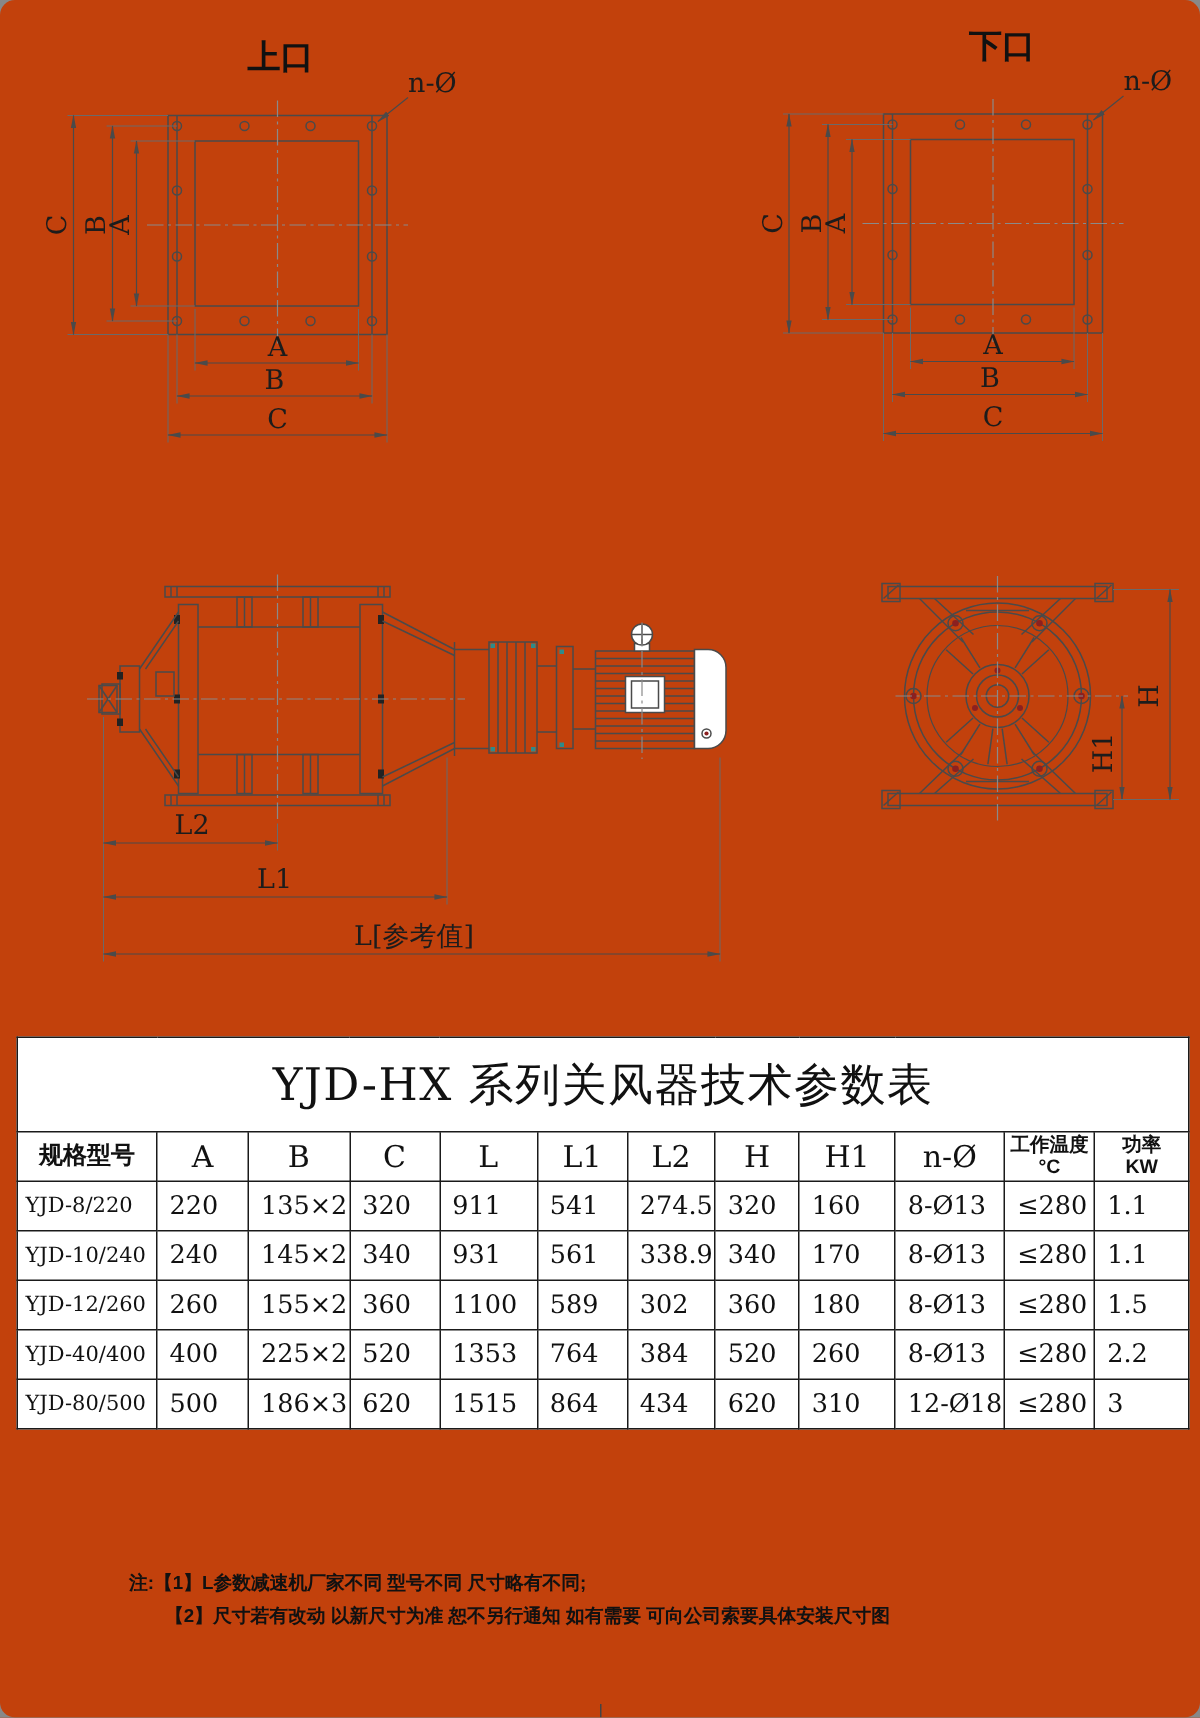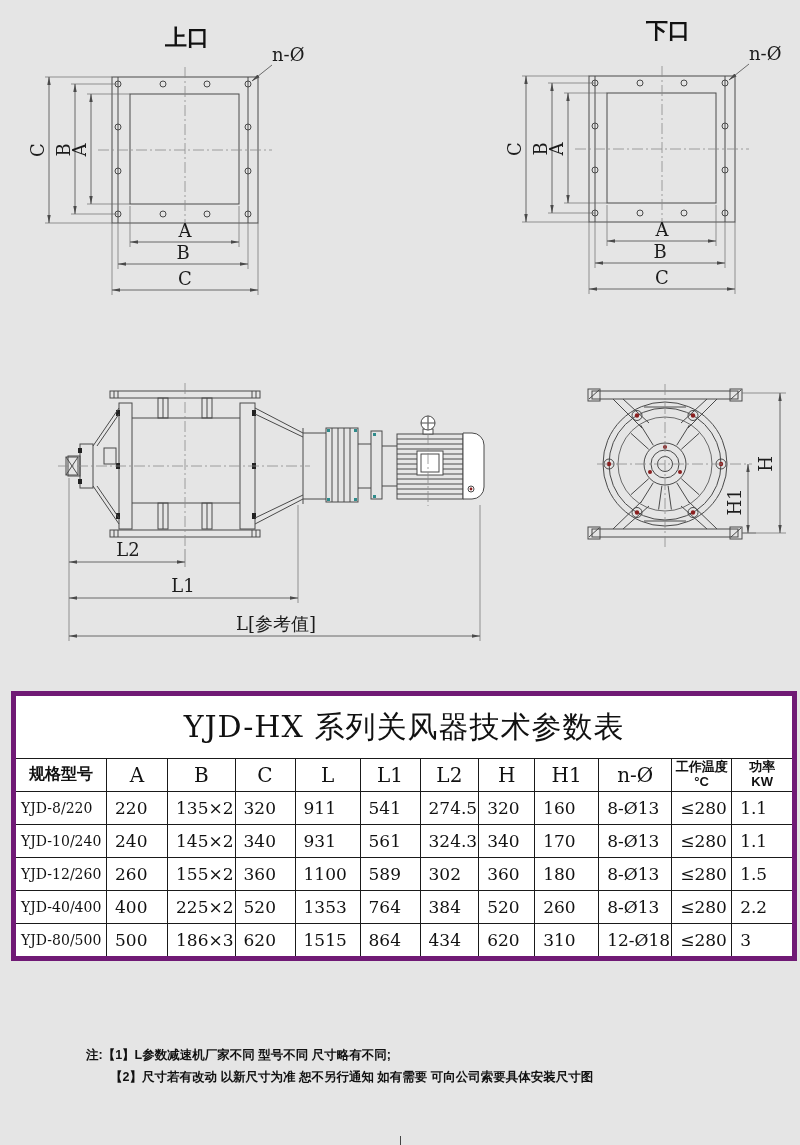--- a/index.html
+++ b/index.html
@@ -1,38 +1,38 @@
 <!DOCTYPE html>
 <html><head>
 <meta charset="utf-8">
 <style>
   html,body{margin:0;padding:0;background:#888;}
   .page{
-    position:relative;width:800px;height:1145px;background:#e5e5e5;
-    font-family:"Liberation Sans",sans-serif;overflow:hidden;margin:0 auto;
+    position:relative;width:800px;height:1145px;background:#c2410c;
+    font-family:"Liberation Sans",sans-serif;overflow:hidden;margin:0 auto;border-radius:10px;
   }
   svg text{font-family:"DejaVu Serif","Liberation Serif",serif;fill:#1c1c1c;}
   .ln{stroke:#4a4a4a;stroke-width:1;fill:none;}
   .lnw{stroke:#4a4a4a;stroke-width:1;fill:#fff;}
   .cl{stroke:#8a8a8a;stroke-width:0.8;fill:none;stroke-dasharray:11 3 2 3;}
   .dim{stroke:#4a4a4a;stroke-width:0.8;fill:none;}
   .ext{stroke:#6a6a6a;stroke-width:0.7;fill:none;}
   .dtxt{font-size:18px;}
   .ttl{font-family:"Liberation Sans",sans-serif;font-size:22px;font-weight:bold;fill:#111;}
   .boltdot{fill:#8b2020;}
   .tealdot{fill:#2e8b8b;}
   .darksq{fill:#222;}
 
   .tablewrap{position:absolute;left:11px;top:691px;}
   table.params{border-collapse:collapse;table-layout:fixed;background:#fff;}
   table.params td,table.params th{
     border:1px solid #1a1a1a;overflow:hidden;white-space:nowrap;
     font-family:"DejaVu Serif","Liberation Serif",serif;color:#111;
   }
-  table.params{border:5px solid #701a75;}
+  table.params{border:1px solid #701a75;}
   .title-row td{
     height:60px;text-align:center;font-size:30px;letter-spacing:1px;
     font-family:"DejaVu Serif","Liberation Serif",serif;
   }
   .hdr th{height:28px;font-weight:normal;text-align:center;font-size:20px;}
   .hdr th.model-h{font-family:Liberation Mono, monospace;font-size:16px;font-weight:bold;}
   .hdr th.two-line{font-family:"Liberation Sans",sans-serif;font-size:13px;font-weight:bold;line-height:1.15;}
   .hdr th.two-line .sub{display:block;}
   table.params tbody td{height:30px;font-size:17px;text-align:left;padding-left:8px;}
   table.params tbody td.model{font-size:14px;padding-left:5px;}
@@ -367,21 +367,21 @@
             <td>≤280</td>
             <td>1.1</td>
           </tr>
           <tr>
             <td class="model">YJD-10/240</td>
             <td>240</td>
             <td>145×2</td>
             <td>340</td>
             <td>931</td>
             <td>561</td>
-            <td>324.3</td>
+            <td>338.9</td>
             <td>340</td>
             <td>170</td>
             <td>8-Ø13</td>
             <td>≤280</td>
             <td>1.1</td>
           </tr>
           <tr>
             <td class="model">YJD-12/260</td>
             <td>260</td>
             <td>155×2</td>

